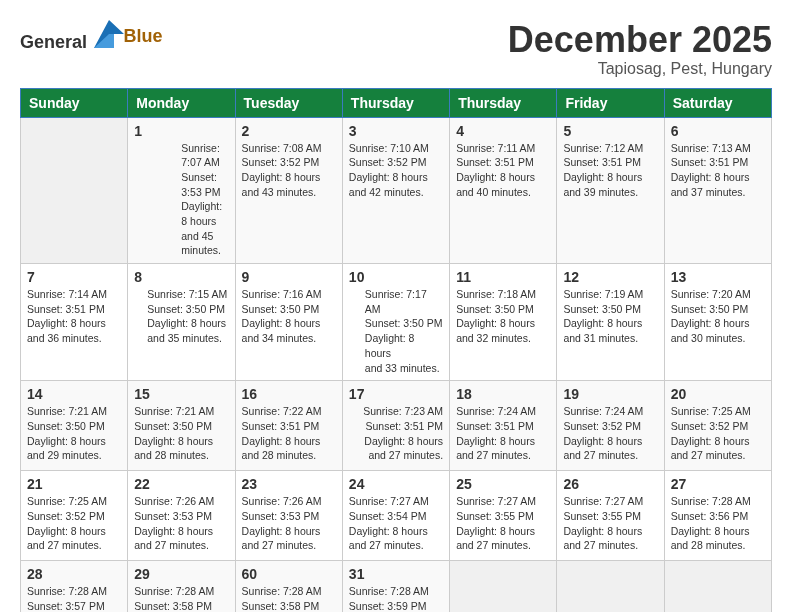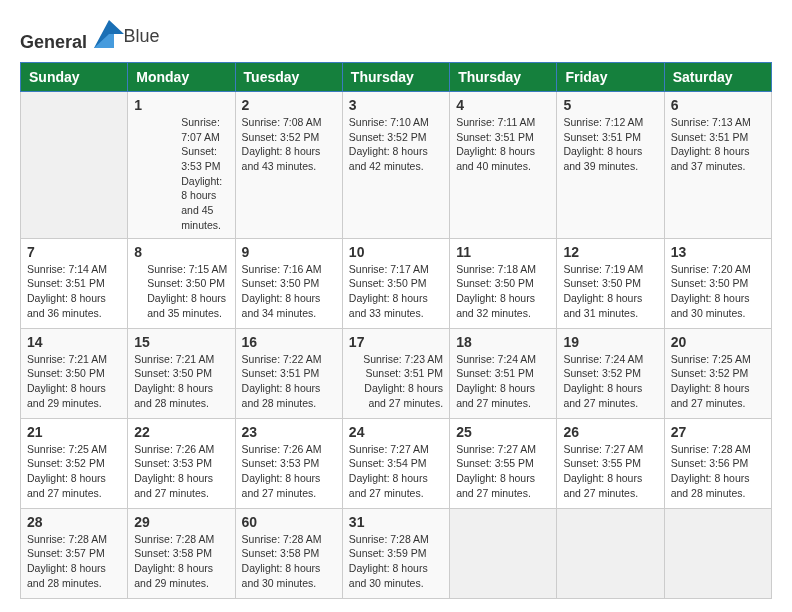--- a/index.html
+++ b/index.html
@@ -21,22 +21,22 @@
       align-items: center;
     }
     .logo-text-general {
       font-size: 18px;
       font-weight: bold;
       color: #333;
       line-height: 1;
     }
     .logo-text-blue {
       font-size: 18px;
-      font-weight: normal;
-      color: #404040;
+      font-weight: bold;
+      color: #a16207;
       line-height: 1;
       text-align: right;
     }
     .logo-icon {
       width: 30px;
       height: 28px;
       margin-left: 2px;
     }
     .title-block {
       text-align: right;
@@ -104,20 +104,22 @@
       <svg class="logo-icon" viewBox="0 0 30 28">
         <polygon points="0,28 15,0 30,14 20,14 20,28" fill="#1a6fb5"></polygon>
         <polygon points="0,28 15,14 20,14 20,28" fill="#5aaeee" opacity="0.7"></polygon>
       </svg>
     </div>
     <div>
       <span class="logo-text-blue">Blue</span>
     </div>
   </div>
   <div class="title-block">
+    <div class="month-title">December 2025</div>
+    <div class="location-title">Tapiosag, Pest, Hungary</div>
   </div>
 </div>
 
 <table>
   <thead>
     <tr>
     <th>Sunday</th>
         <th>Monday</th>
         <th>Tuesday</th>
         <th>Thursday</th>
@@ -189,21 +191,21 @@
         </td>
         <td>
           <span class="day-number">9</span>
           <div class="day-info" style="white-space: pre-line;">Sunrise: 7:16 AM
 Sunset: 3:50 PM
 Daylight: 8 hours
 and 34 minutes.</div>
         </td>
         <td>
           <span class="day-number">10</span>
-          <div class="day-info" style="white-space: pre-line;">Sunrise: 7:17 AM
+          <div class="day-info" style="white-space: pre-line; margin-left: 16px;">Sunrise: 7:17 AM
 Sunset: 3:50 PM
 Daylight: 8 hours
 and 33 minutes.</div>
         </td>
         <td>
           <span class="day-number">11</span>
           <div class="day-info" style="white-space: pre-line;">Sunrise: 7:18 AM
 Sunset: 3:50 PM
 Daylight: 8 hours
 and 32 minutes.</div>

